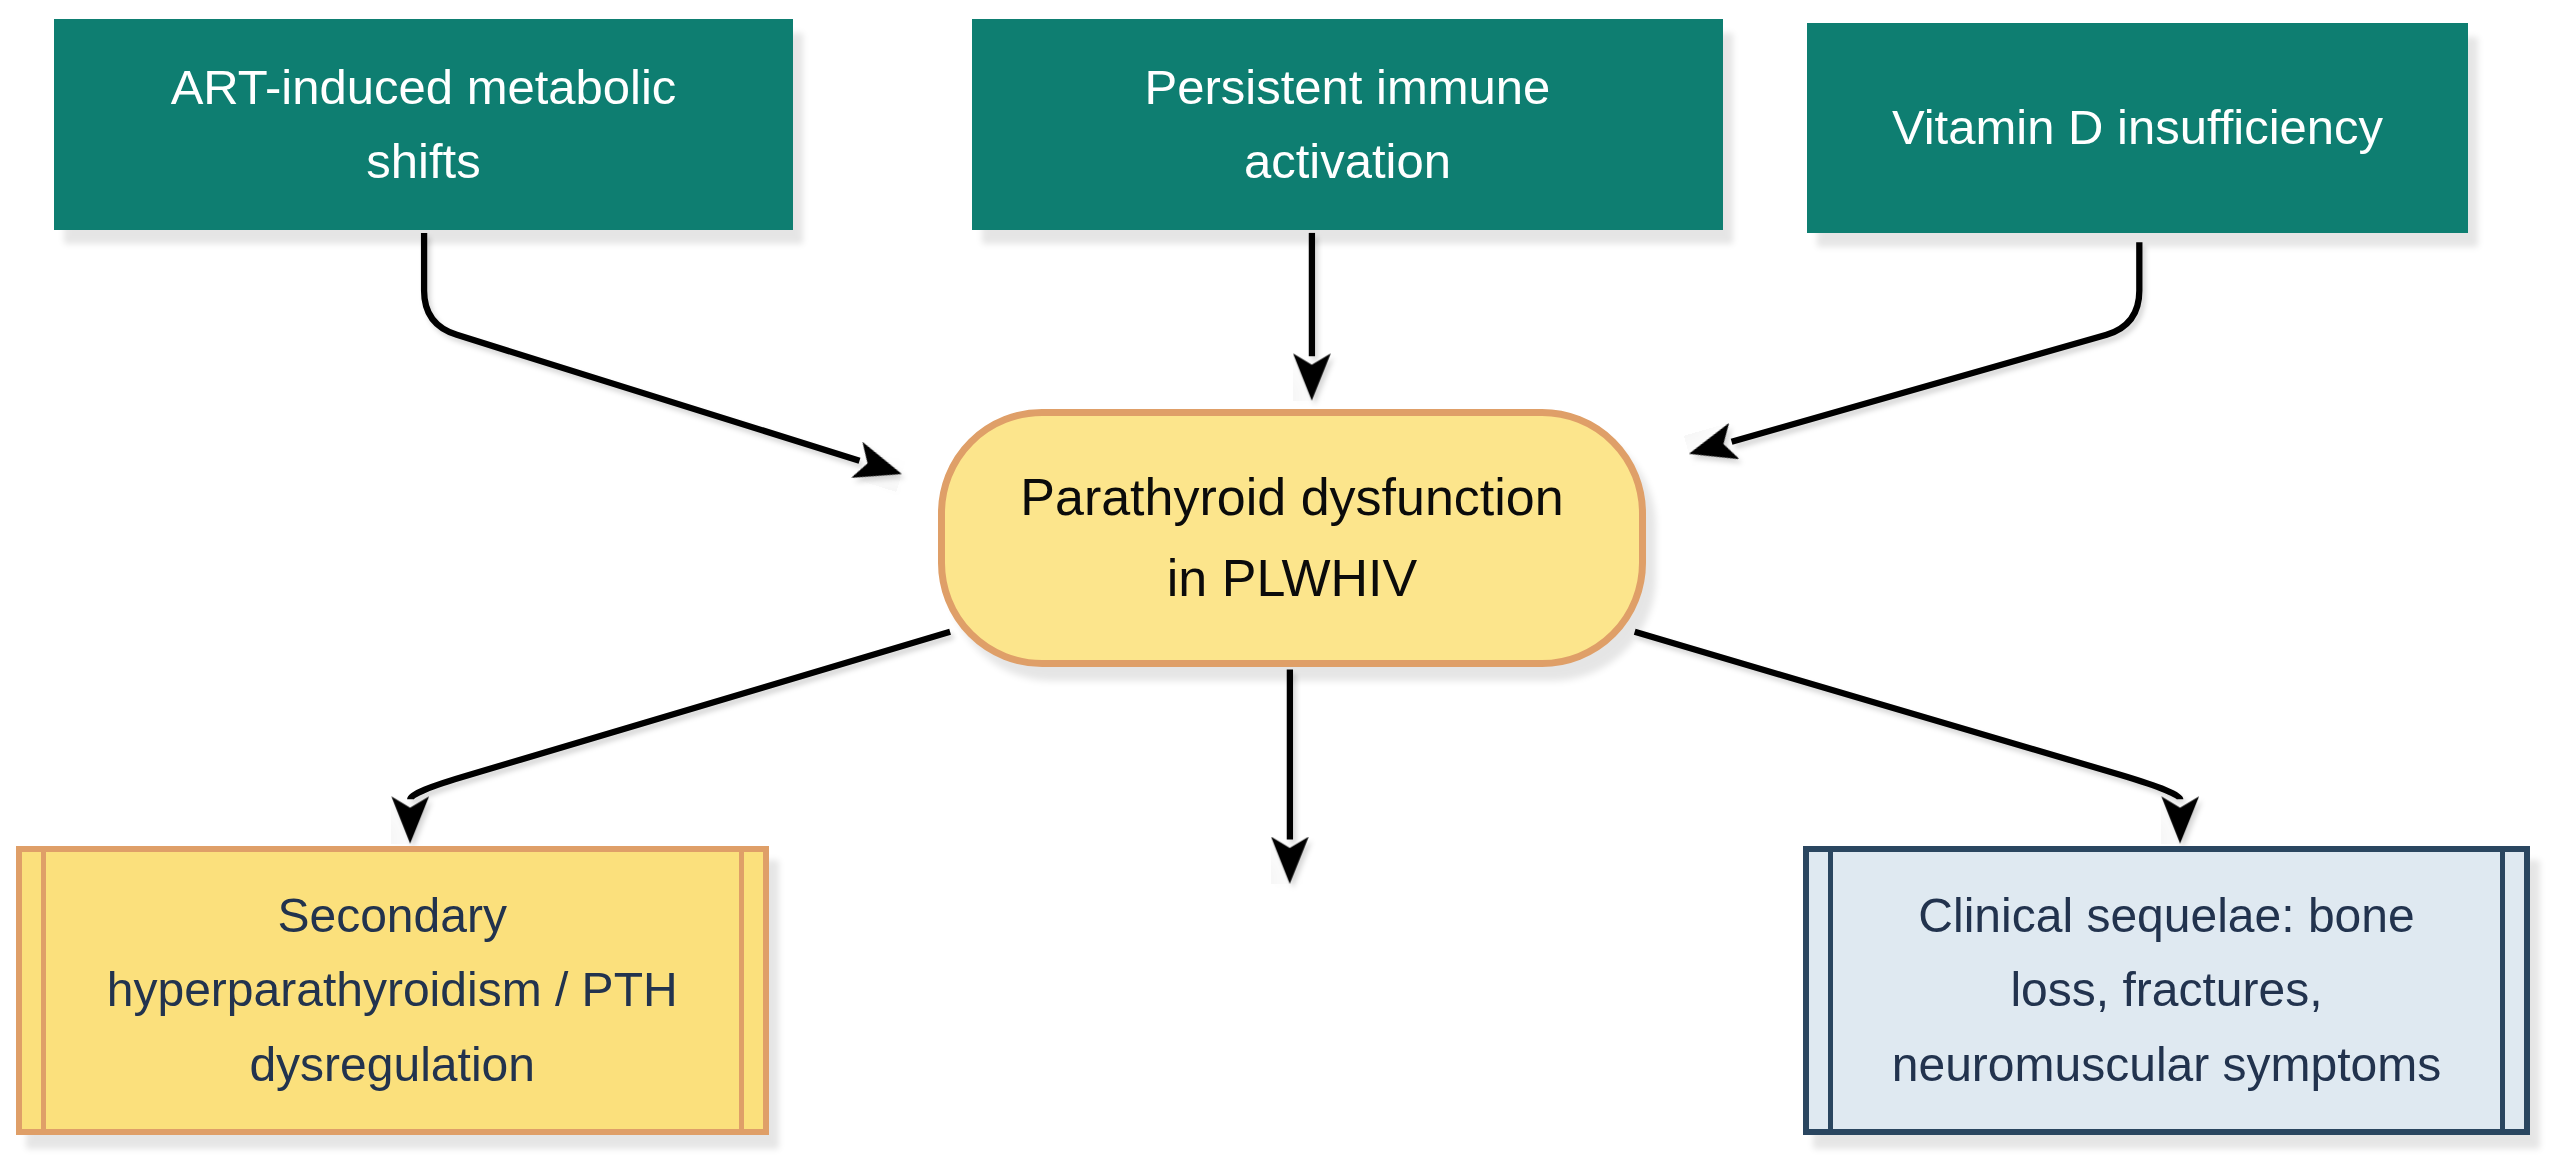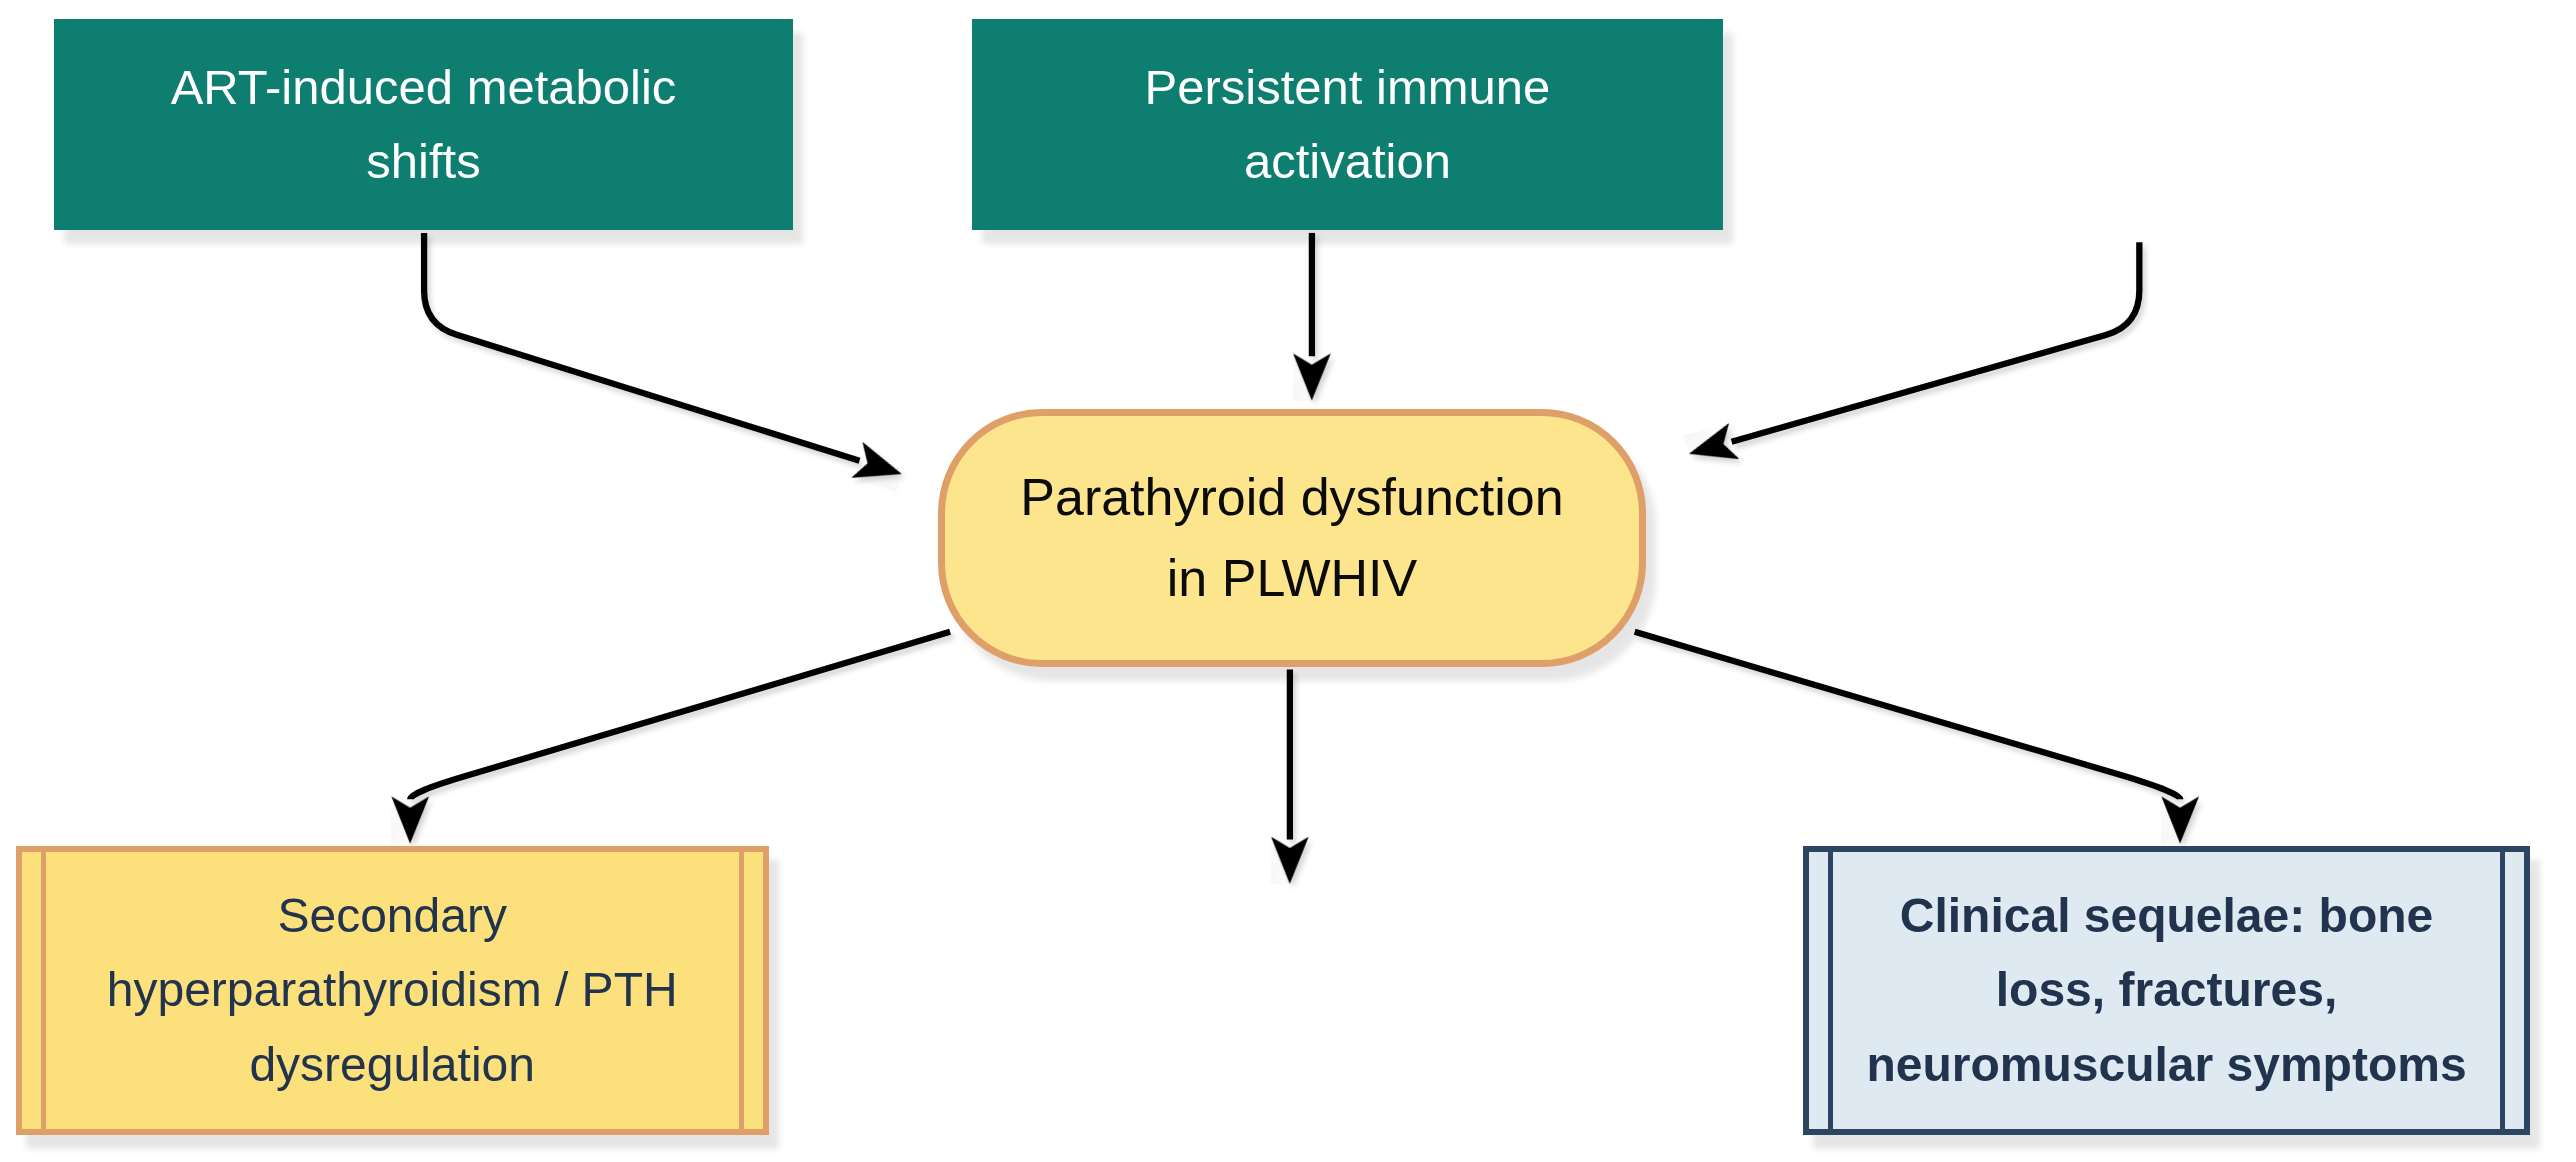--- a/index.html
+++ b/index.html
@@ -90,21 +90,21 @@
   .blue-sub::after{
     background:var(--navy-border);
   }
   
   .n-art   {left:54px;   top:19px;   width:739px; height:211px;}
   .n-immune{left:936px; top:19px;   width:751px; height:211px;margin-left:36px;}
   .n-vitd  {left:1807px; top:22.7px;   width:661px; height:210px;}
   .n-pill  {left:938px; top:409px;  width:708px; height:258px;}
   .n-shpt  {left:15.7px;   top:846px; width:753px; height:289px;}
   .n-pth   {left:916px; top:886px; width:742px; height:208px;}
-  .n-seq   {left:1803px; top:846px; width:727px; height:289px;font-weight:bold;}
+  .n-seq   {left:1803px; top:846px; width:727px; height:289px;}
 </style>
 </head>
 <body>
 
 <div class="canvas">
 
   <svg class="arrows" width="2576" height="1163" viewBox="0 0 4094 1848">
     <defs>
       <marker id="ah" viewBox="0 0 10 8" refX="0.6" refY="4" markerWidth="7.5" markerHeight="6" orient="auto">
         <path d="M0,0 L10,4 L0,8 L2.4,4 Z" fill="#000000"></path>
@@ -123,20 +123,23 @@
   <div class="node teal n-art">
     <span class="label">ART-induced metabolic
 shifts</span>
   </div>
 
   <div class="node teal n-immune">
     <span class="label">Persistent immune
 activation</span>
   </div>
 
+  <div class="node teal n-vitd">
+    <span class="label">Vitamin D insufficiency</span>
+  </div>
 
   <div class="node subroutine n-shpt">
     <span class="label">Secondary
 hyperparathyroidism / PTH
 dysregulation</span>
   </div>
 
   <div class="node pill n-pill">
     <span class="label">Parathyroid dysfunction
 in PLWHIV</span>

